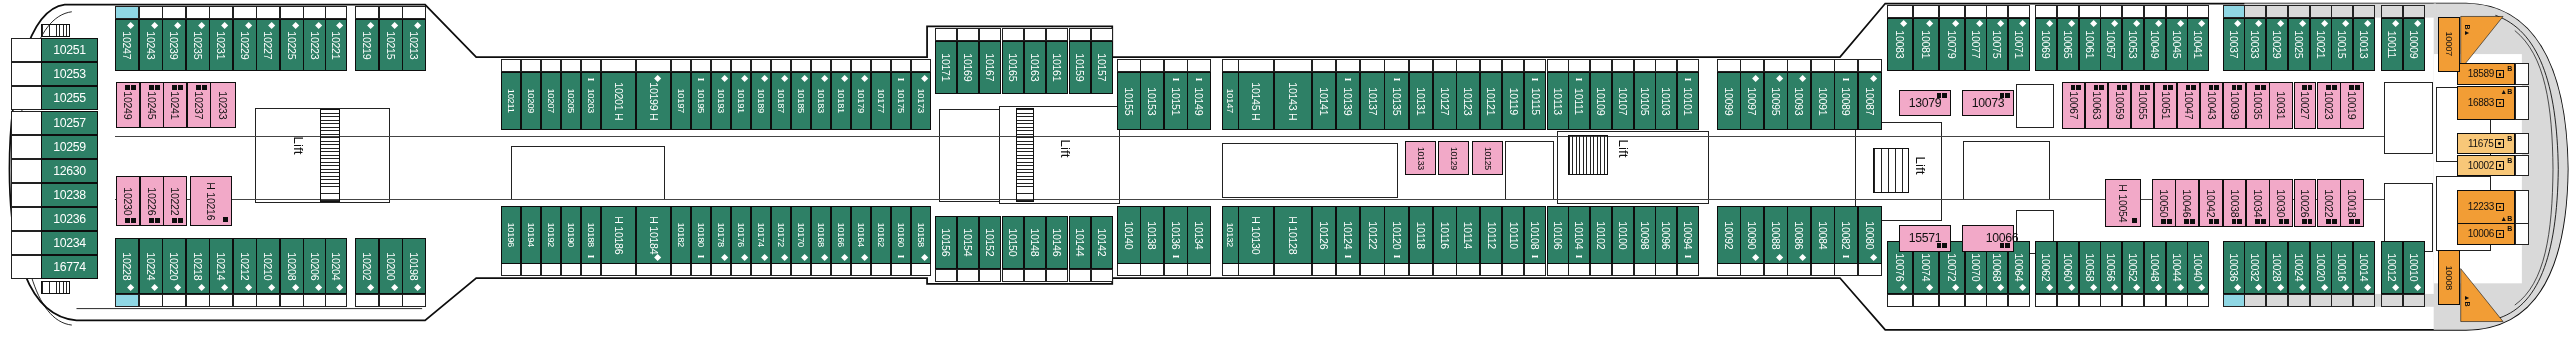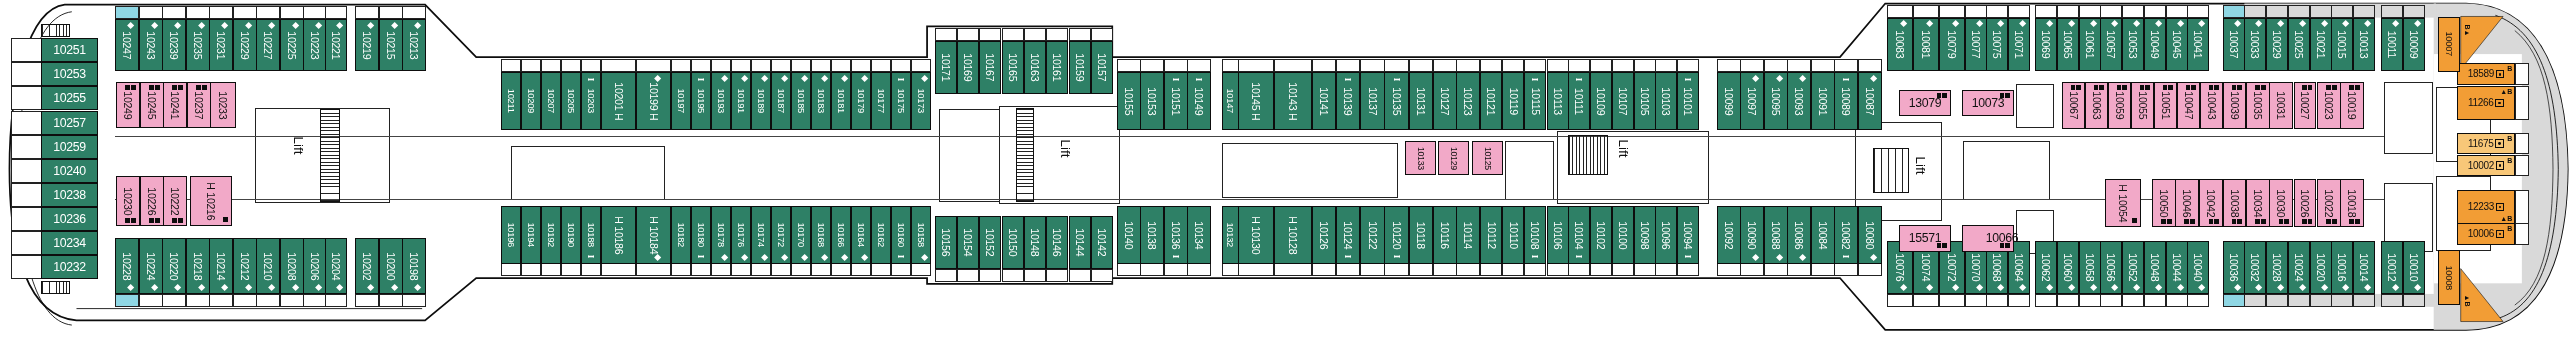--- a/index.html
+++ b/index.html
@@ -1170,37 +1170,37 @@
     <div class="balc" style="left: 10.6px; top: 86px; width: 31px; height: 24px;"></div>
     <div class="cabin g" style="left: 41px; top: 111px; width: 57px; height: 24px;">
       <span class="lab" style="font-size: 12.3px;">10257</span>
     </div>
     <div class="balc" style="left: 10.6px; top: 111px; width: 31px; height: 24px;"></div>
     <div class="cabin g" style="left: 41px; top: 135px; width: 57px; height: 24px;">
       <span class="lab" style="font-size: 12.3px;">10259</span>
     </div>
     <div class="balc" style="left: 10.6px; top: 135px; width: 31px; height: 24px;"></div>
     <div class="cabin g" style="left: 41px; top: 159px; width: 57px; height: 24px;">
-      <span class="lab" style="font-size: 12.3px;">10240</span>
+      <span class="lab" style="font-size: 12.3px;">12630</span>
     </div>
     <div class="balc" style="left: 10.6px; top: 159px; width: 31px; height: 24px;"></div>
     <div class="cabin g" style="left: 41px; top: 183px; width: 57px; height: 24px;">
       <span class="lab" style="font-size: 12.3px;">10238</span>
     </div>
     <div class="balc" style="left: 10.6px; top: 183px; width: 31px; height: 24px;"></div>
     <div class="cabin g" style="left: 41px; top: 207px; width: 57px; height: 24px;">
       <span class="lab" style="font-size: 12.3px;">10236</span>
     </div>
     <div class="balc" style="left: 10.6px; top: 207px; width: 31px; height: 24px;"></div>
     <div class="cabin g" style="left: 41px; top: 231px; width: 57px; height: 24px;">
       <span class="lab" style="font-size: 12.3px;">10234</span>
     </div>
     <div class="balc" style="left: 10.6px; top: 231px; width: 31px; height: 24px;"></div>
     <div class="cabin g" style="left: 41px; top: 255px; width: 57px; height: 24px;">
-      <span class="lab" style="font-size: 12.3px;">10232</span>
+      <span class="lab" style="font-size: 12.3px;">16774</span>
     </div>
     <div class="balc" style="left: 10.6px; top: 255px; width: 31px; height: 24px;"></div>
     <div class="cabin p" style="left: 1899px; top: 90px; width: 52px; height: 26px;">
       <span class="lab" style="font-size: 12.3px;">13079</span>
       <div class="icon-squares" style="right: 2.9px; top: 2.4px;">
         <div class="sq"></div>
         <div class="sq"></div>
       </div>
     </div>
     <div class="cabin p" style="left: 1962px; top: 90px; width: 52px; height: 26px;">
@@ -1224,21 +1224,21 @@
         <div class="sq"></div>
       </div>
     </div>
     <div class="cabin o" style="left: 2457px; top: 63px; width: 58px; height: 22.3px;">
       <span class="lab" style="font-size: 10px;">18589</span>
       <span class="icon-dotsq"></span>
       <div class="btag" style="right: 1.8px; top: 1.2px;">B</div>
     </div>
     <div class="balc" style="left: 2515px; top: 63px; width: 14px; height: 22.3px;"></div>
     <div class="cabin o" style="left: 2457px; top: 86px; width: 58px; height: 34px;">
-      <span class="lab" style="font-size: 10px;">11266</span>
+      <span class="lab" style="font-size: 10px;">16883</span>
       <span class="icon-dotsq"></span>
       <div class="btag" style="right: 1.8px; top: 1.2px;">▲B</div>
     </div>
     <div class="balc" style="left: 2515px; top: 86px; width: 14px; height: 34px;"></div>
     <div class="cabin ol" style="left: 2457px; top: 133px; width: 58px; height: 21px;">
       <span class="lab" style="font-size: 10px;">11675</span>
       <span class="icon-dotsq"></span>
       <div class="btag" style="right: 1.8px; top: 1.2px;">B</div>
     </div>
     <div class="balc" style="left: 2515px; top: 133px; width: 14px; height: 21px;"></div>

